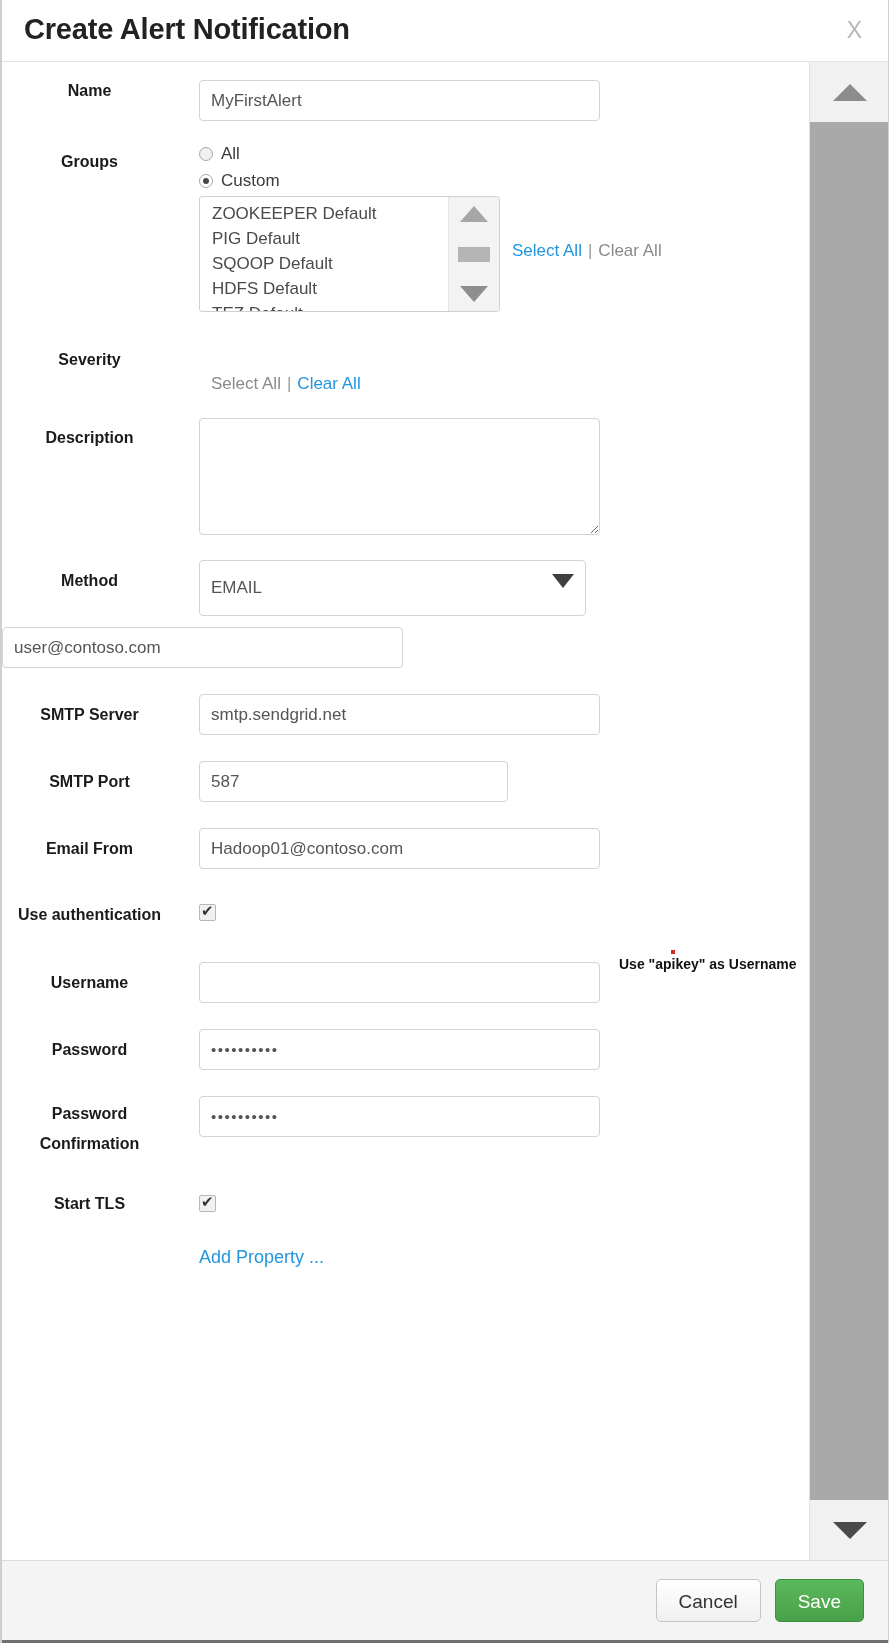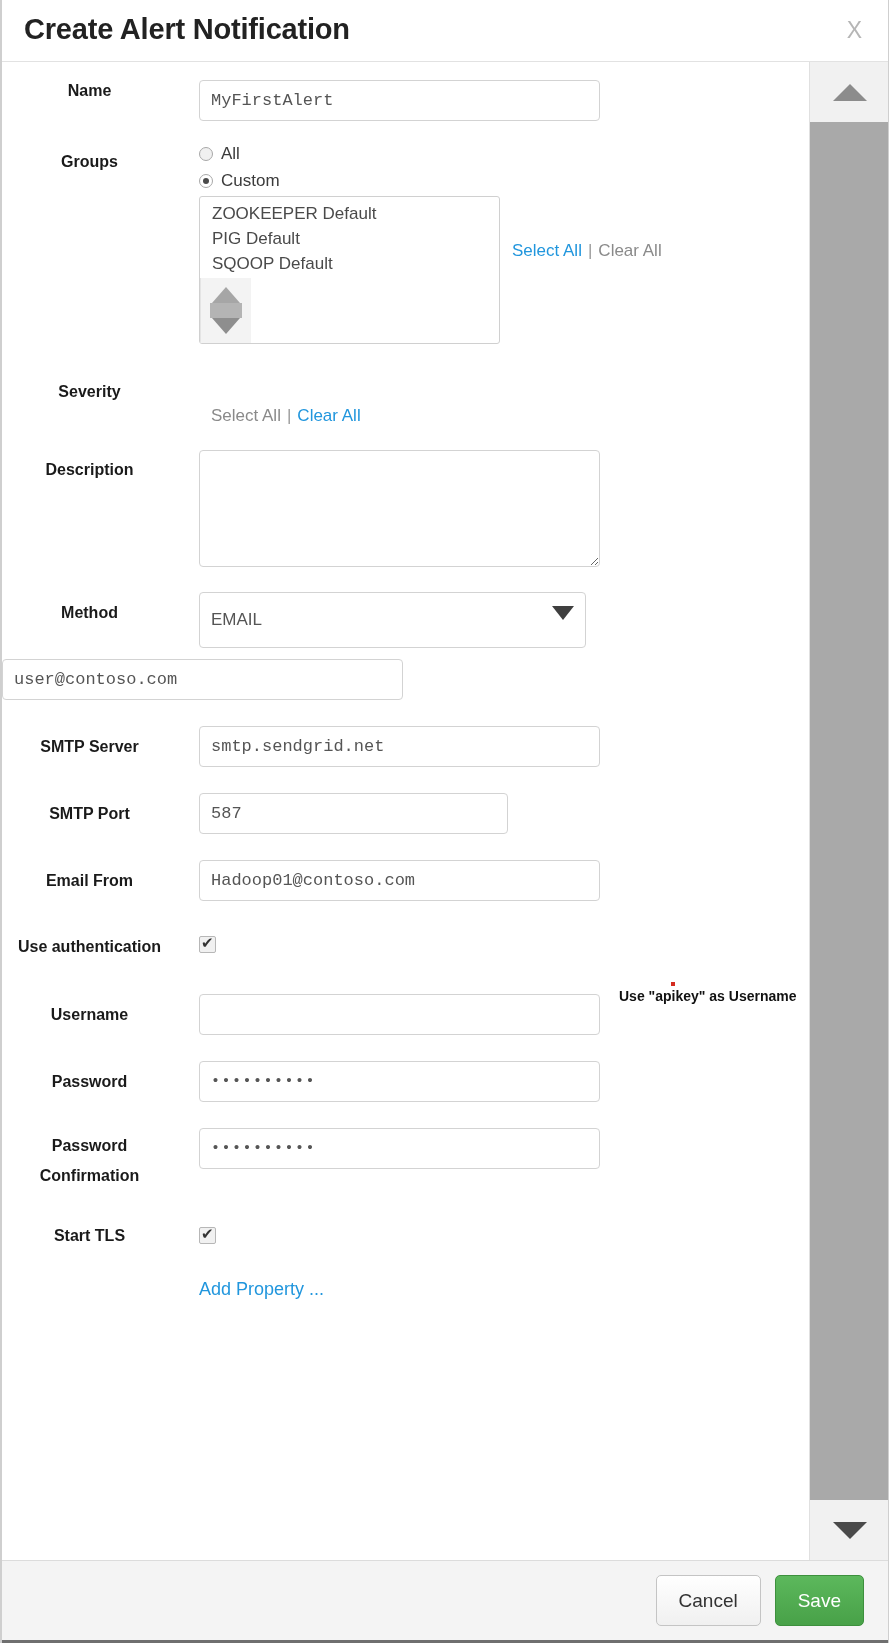--- a/index.html
+++ b/index.html
@@ -92,21 +92,21 @@
     position: relative;
   }
 
   
   .txt {
     display: block;
     height: 41px;
     border: 1px solid #d3d3d3;
     border-radius: 4px;
     background: #ffffff;
-    font-family: Liberation Mono, monospace;
+    font-family: Liberation Sans, sans-serif;
     font-size: 17px;
     color: #555555;
     padding: 0 11px;
     width: 401px;
     outline: none;
   }
   .txt::placeholder { color: #555555; opacity: 1; }
   .txt.narrow { width: 309px; }
   .txt.pw { letter-spacing: 1.5px; font-size: 15px; }
 
@@ -187,21 +187,21 @@
     background: #ffffff;
     display: flex;
     overflow: hidden;
     position: relative;
   }
   .listbox-items {
     flex: 1 1 auto;
     padding: 4px 0 0 0;
     overflow: hidden;
   }
-  .listbox.groups { height: 148px; flex-direction: column; }
+  .listbox.groups { height: 116px; }
   .listbox.severity { height: 112px; }
   .listbox.severity .listbox-items {
     background: #c6c6c6;
     margin: 5px 0 0 6px;
     padding: 0;
     height: 100%;
   }
   .li {
     font-size: 17px;
     color: #4a4a4a;
@@ -350,21 +350,21 @@
     padding-right: 24px;
     gap: 14px;
   }
   .btn {
     font-family: "Liberation Sans", sans-serif;
     font-size: 19px;
     border-radius: 5px;
     cursor: pointer;
     border: 1px solid #c4c4c4;
     padding: 0 22px;
-    height: 51px;
+    height: 43px;
     line-height: 43px;
   }
   .btn.cancel {
     background: linear-gradient(#ffffff, #f0f0f0);
     color: #333333;
   }
   .btn.save {
     background: linear-gradient(#5cb85c, #48a148);
     border: 1px solid #3d903d;
     color: #ffffff;

